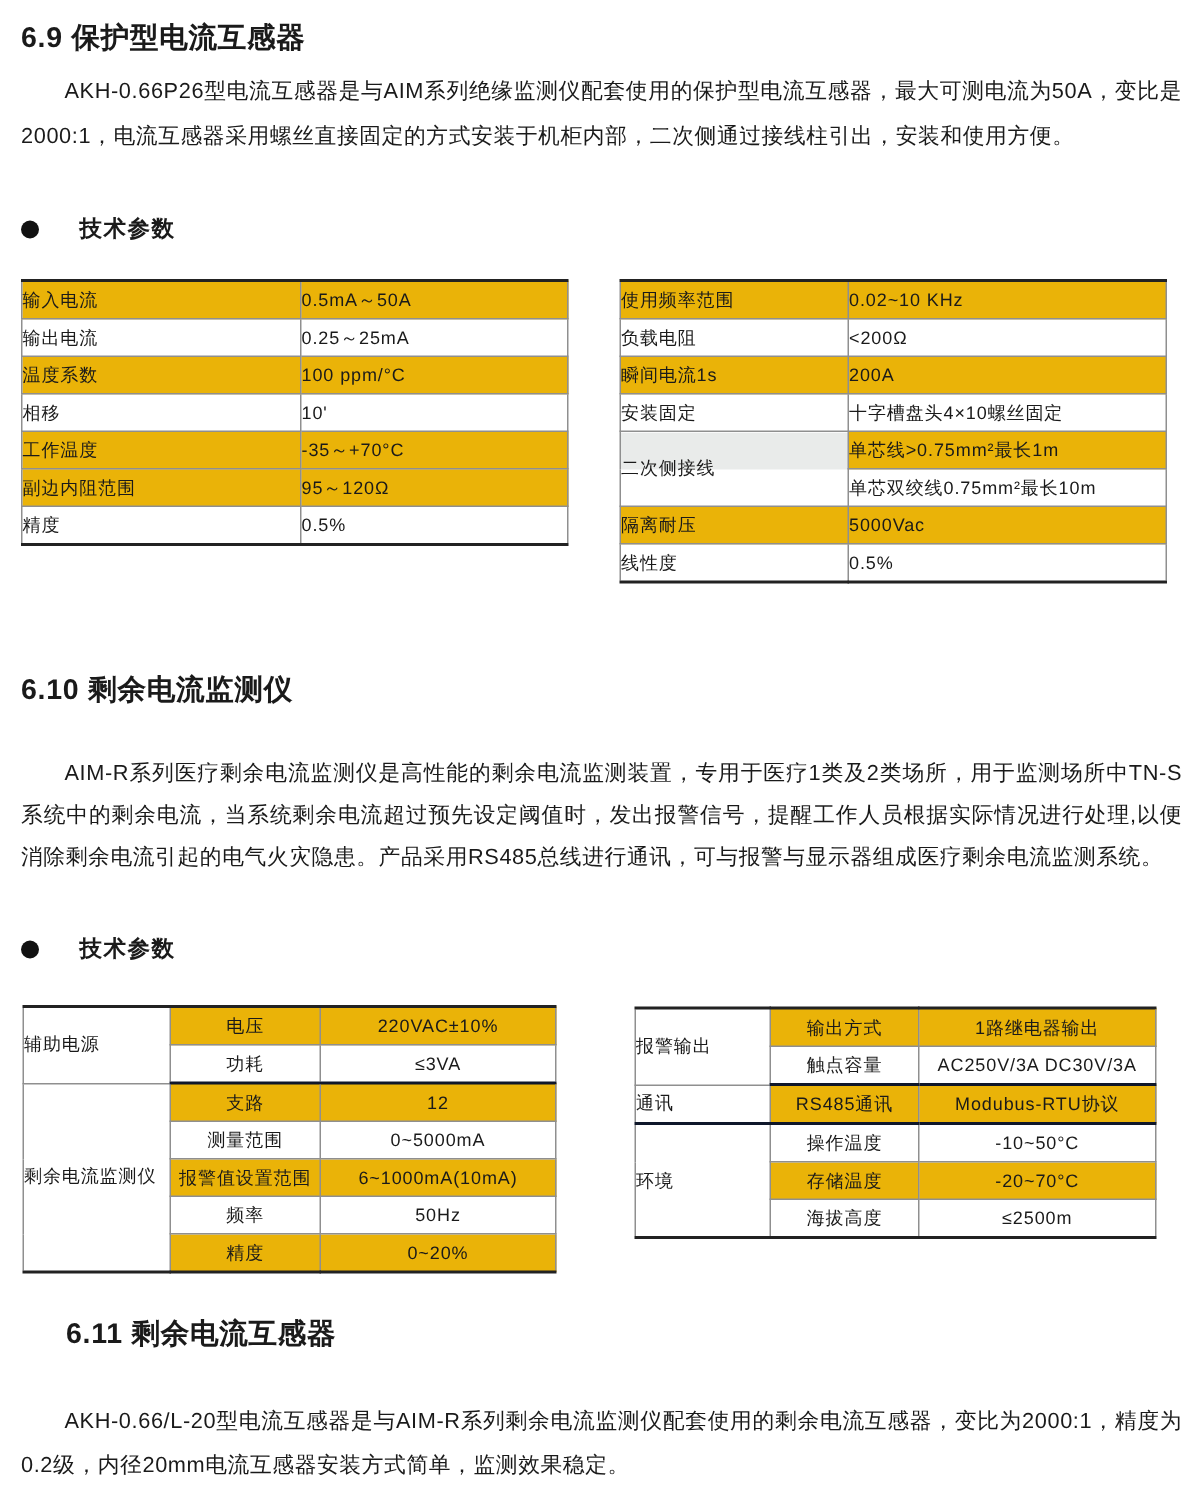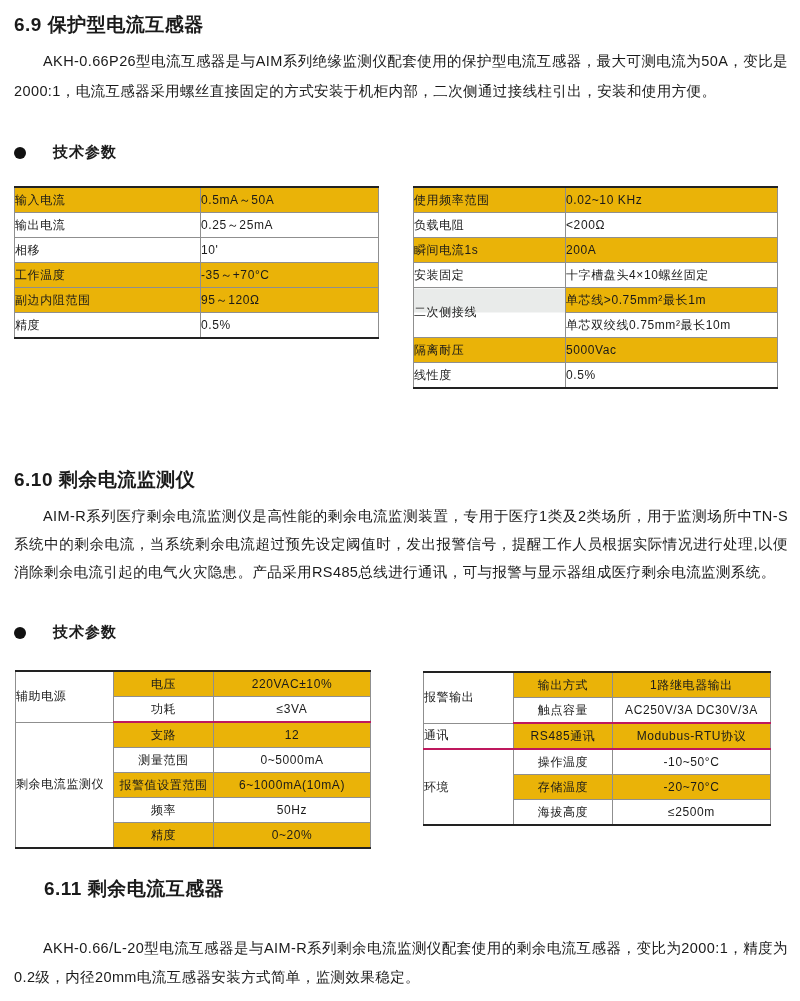--- a/index.html
+++ b/index.html
@@ -24,29 +24,29 @@
     vertical-align:middle;letter-spacing:0.6px;background:#ffffff;
   }
   tr.sh td{background:#eab308;}
   td.grp{background:#ffffff !important;text-align:left;letter-spacing:1px;}
   td.mg{background:linear-gradient(to bottom,#e9ebea 50%,#ffffff 50%) !important;}
   .pl52{padding-left:52px;}
   .pl44{padding-left:44px;}
   .pl34{padding-left:34px;}
   .pl20{padding-left:20px;}
   td.cc{text-align:center;}
-  tr.gend td{border-bottom:2px solid #be185d;}
+  tr.gend td{border-bottom:2px solid #0f172a;}
   td.gdark{border-bottom:2px solid #4a4a4a;}
 
   #h69{top:12px;left:14px;}
   #p69{top:46px;left:14px;width:774px;}
   #b1{top:143px;left:14px;}
   #t1l{top:186px;left:14px;}
   #t1r{top:186px;left:413px;}
-  #h610{top:467px;left:14px;}
+  #h610{top:447px;left:14px;}
   #p610{top:502px;left:14px;width:774px;line-height:28px;}
   #b2{top:623px;left:14px;}
   #t2l{top:670px;left:15px;}
   #t2r{top:671px;left:423px;}
   #h611{top:876px;left:14px;margin-left:30px;}
   #p611{top:934px;left:14px;width:774px;line-height:29px;}
 </style>
 </head>
 <body>
 
@@ -65,20 +65,24 @@
     </colgroup>
   <tbody>
       <tr class="sh">
     <td class="pl52">输入电流</td>
     <td class="pl44">0.5mA～50A</td>
   </tr>
   <tr>
     <td class="pl52">输出电流</td>
     <td class="pl44">0.25～25mA</td>
   </tr>
+  <tr class="sh">
+    <td class="pl52">温度系数</td>
+    <td class="pl44">100 ppm/°C</td>
+  </tr>
   <tr>
     <td class="pl52">相移</td>
     <td class="pl44">10'</td>
   </tr>
   <tr class="sh">
     <td class="pl52">工作温度</td>
     <td class="pl44">-35～+70°C</td>
   </tr>
   <tr class="sh">
     <td class="pl52">副边内阻范围</td>

